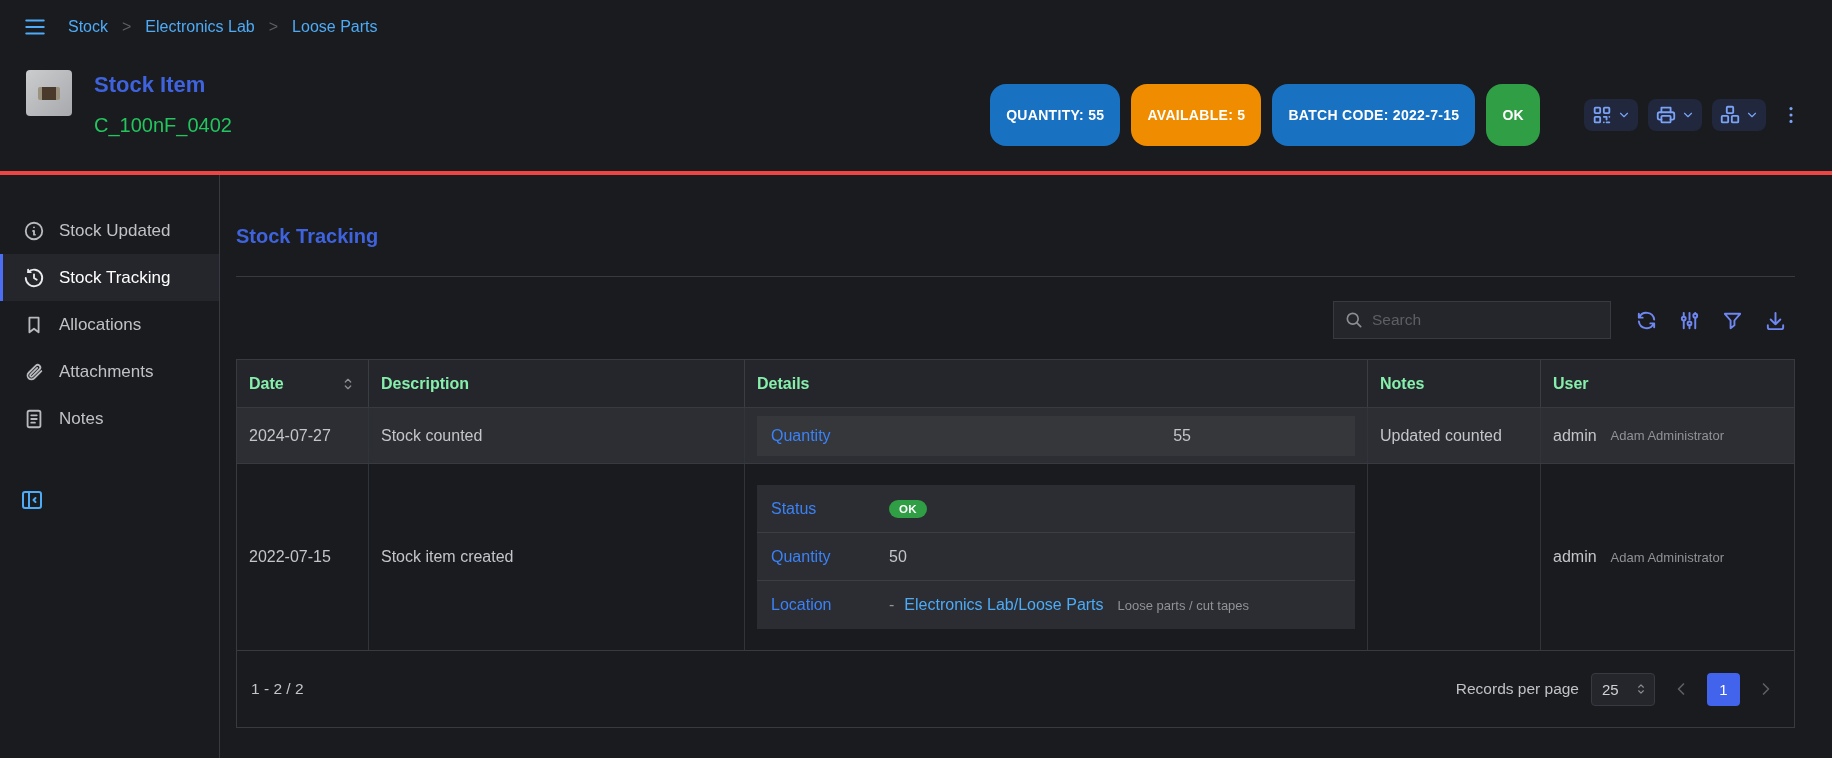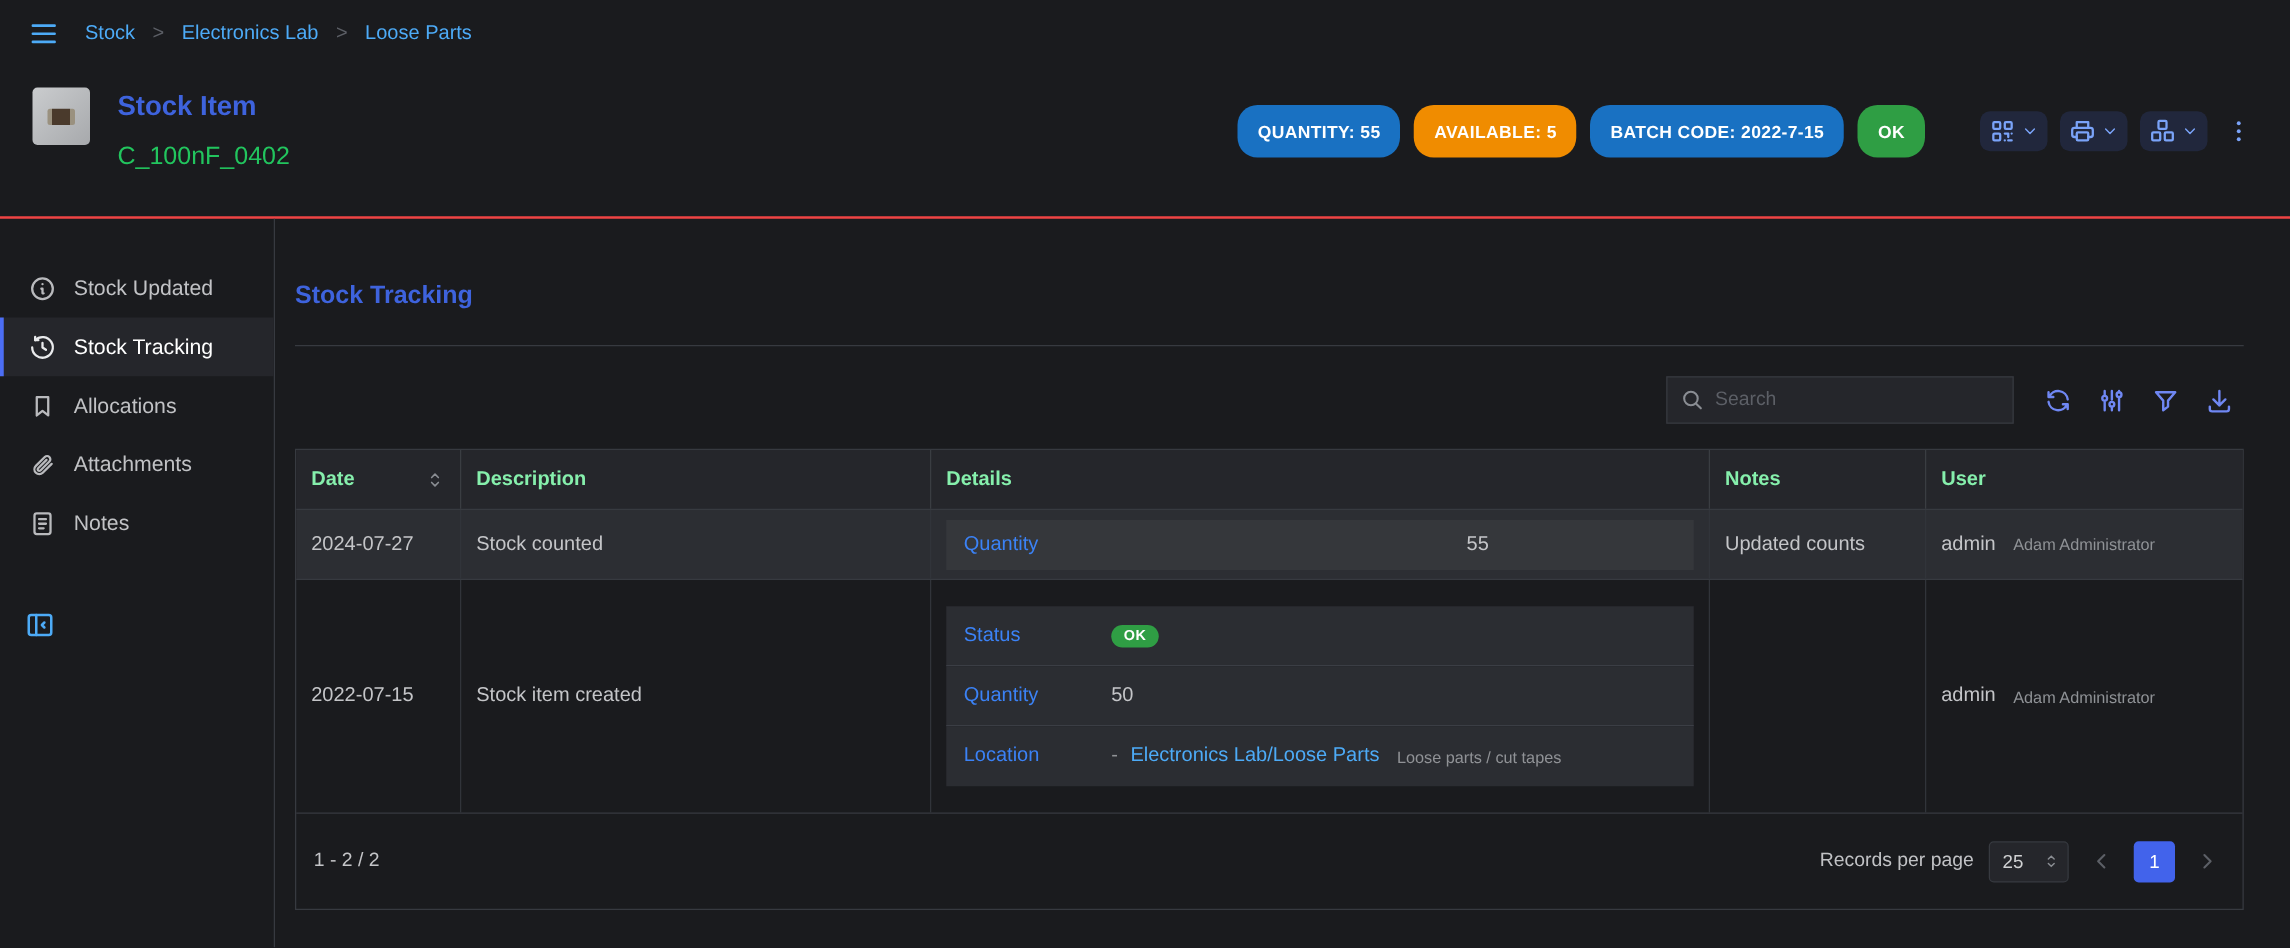--- a/index.html
+++ b/index.html
@@ -10,32 +10,32 @@
   button { font-family:inherit; cursor:pointer; }
 
   
   .topbar { height:54px; display:flex; align-items:center; padding-left:22px; gap:20px; }
   .burger { color:#4dabf7; cursor:pointer; }
   .breadcrumbs { display:flex; align-items:center; gap:14px; font-size:16px; }
   .breadcrumbs a { color:#4dabf7; text-decoration:none; cursor:pointer; }
   .crumb-sep { color:#5c5f66; }
 
   
-  .pageheader { height:121px; border-bottom:2px solid #ef4444; display:flex;
+  .pageheader { height:121px; border-bottom:4px solid #ef4444; display:flex;
     align-items:flex-start; padding:16px 26px 0 26px; }
   .thumb { width:46px; height:46px; border-radius:4px; background:linear-gradient(135deg,#caccce,#a7a9ac);
     display:flex; align-items:center; justify-content:center; cursor:pointer; flex:none; }
   .chip { width:22px; height:13px; border-radius:2px;
     background:linear-gradient(90deg,#9a917f 0 18%, #4a3a2c 18% 82%, #9a917f 82% 100%); }
   .titles { margin-left:22px; }
   .titles h1 { font-size:22px; font-weight:700; color:#3e63dd; margin-top:2px; }
   .subtitle { margin-top:16px; font-size:20px; color:#22c55e; }
   .header-right { margin-left:auto; display:flex; align-items:center; margin-top:14px; gap:44px; }
   .badges { display:flex; align-items:center; gap:11px; }
-  .pill { padding:13px 16px; border-radius:16px; font-size:14px; font-weight:700; color:#fff;
+  .pill { padding:23px 16px; border-radius:16px; font-size:14px; font-weight:700; color:#fff;
     letter-spacing:.3px; white-space:nowrap; }
   .pill-blue { background:#1971c2; }
   .pill-orange { background:#f08c00; }
   .pill-green { background:#2f9e44; }
   .actions { display:flex; align-items:center; gap:10px; }
   .actbtn { display:flex; align-items:center; gap:4px; padding:5px 7px; border:none;
     border-radius:8px; background:rgba(76,110,245,0.14); color:#7aa3f8; }
   .dotsbtn { background:none; border:none; color:#7aa3f8; padding:4px; }
 
   
@@ -342,21 +342,21 @@
 
         <div class="trow hl">
           <div class="td col-date">2024-07-27</div>
           <div class="td col-desc">Stock counted</div>
           <div class="td col-details">
             <div class="subrow1">
               <span class="sublabel">Quantity</span>
               <span class="subvalue-r">55</span>
             </div>
           </div>
-          <div class="td col-notes">Updated counts</div>
+          <div class="td col-notes">Updated counted</div>
           <div class="td col-user ucell">
             <span class="uname">admin</span>
             <span class="ufull">Adam Administrator</span>
           </div>
         </div>
 
         <div class="trow tall">
           <div class="td col-date">2022-07-15</div>
           <div class="td col-desc">Stock item created</div>
           <div class="td col-details">

